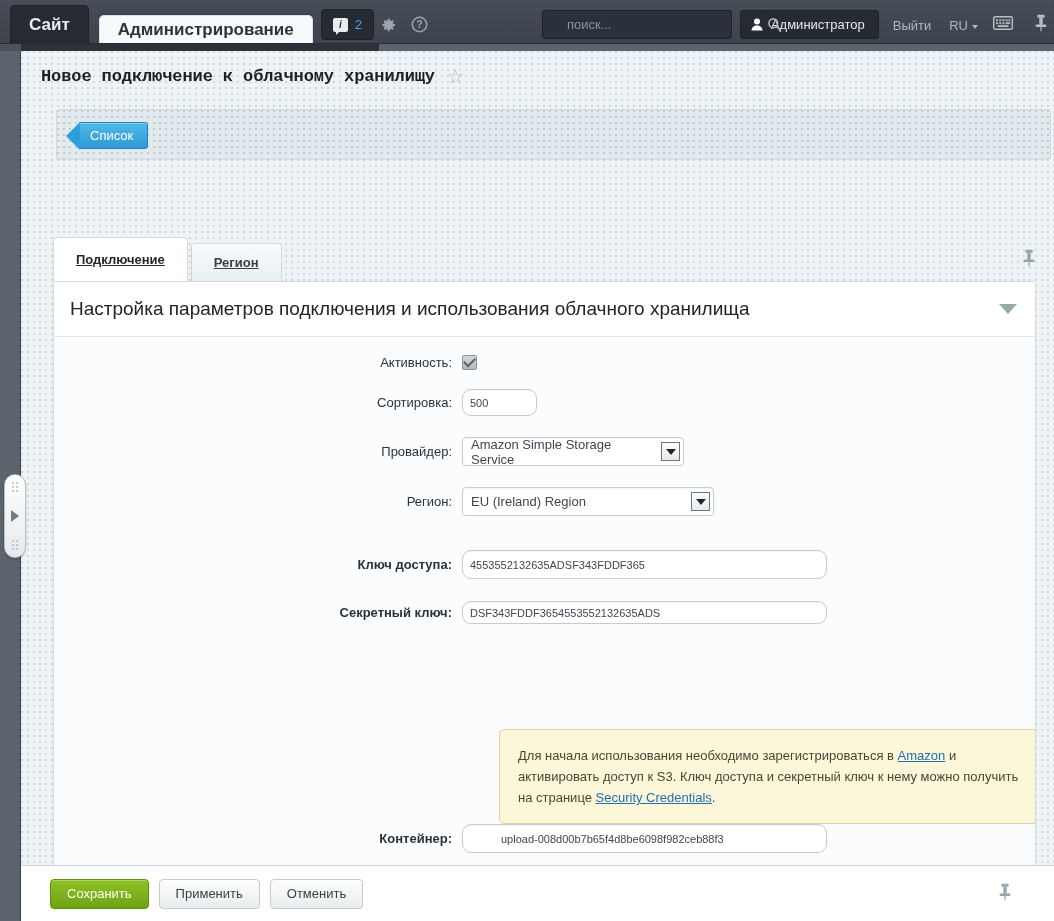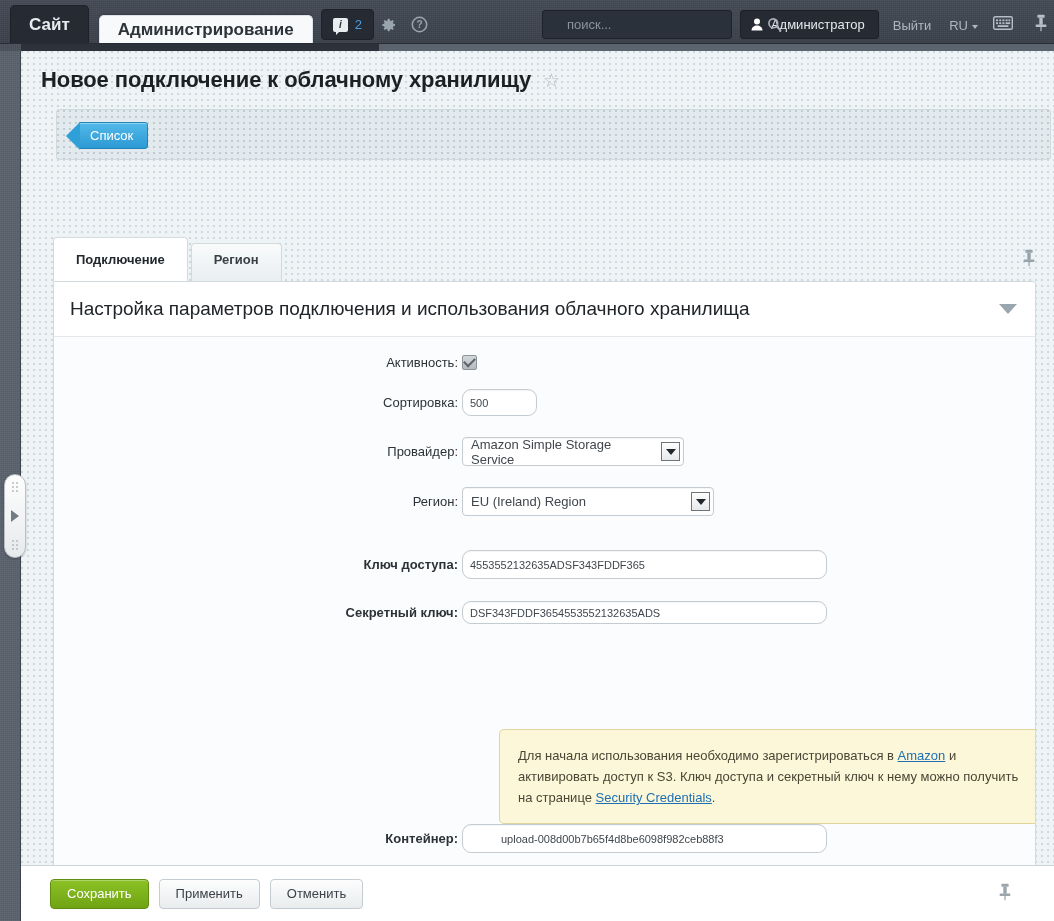--- a/index.html
+++ b/index.html
@@ -176,22 +176,23 @@
     background-image: radial-gradient(circle at 1px 1px, rgba(180,195,203,.55) 1px, transparent 0);
     background-size: 6px 6px;
     overflow: hidden;
   }
 
   #page-title-row {
     position: absolute; top: 16px; left: 20px;
     display: flex; align-items: center; gap: 12px;
   }
   #page-title {
-    font-size: 22px; font-weight: bold; color: #1d2023;
+    font-size: 17px; font-weight: bold; color: #1d2023;
     letter-spacing: -.1px;
+    font-family: Liberation Mono, monospace;
   }
   #fav-star { color: #b0bcc3; font-size: 19px; cursor: pointer; line-height: 1; }
 
   #toolbar-panel {
     position: absolute; top: 58px; left: 35px;
     width: 995px; height: 51px;
     background: #e3eaee;
     background-image: radial-gradient(circle at 1px 1px, rgba(166,183,192,.6) 1px, transparent 0);
     background-size: 6px 6px;
     border: 1px solid #d2dade;
@@ -218,27 +219,28 @@
   }
 
   
   #tabstrip {
     position: absolute; top: 186px; left: 32px;
     width: 983px; height: 44px;
     display: flex; align-items: flex-end; gap: 3px;
   }
   .ftab {
     height: 40px; padding: 14px 22px;
-    display: flex; align-items: flex-end;
+    display: flex; align-items: center;
     font-size: 13px; font-weight: bold; color: #3a4046;
     background: linear-gradient(#fcfdfd, #eef2f4);
     border: 1px solid #d3dade;
     border-bottom: none;
     border-radius: 4px 4px 0 0;
     cursor: pointer;
+    text-decoration: underline;
   }
   .ftab.active {
     height: 44px;
     background: #fff;
     color: #23282d;
   }
   .ftab.idle { height: 38px; background: linear-gradient(#f9fbfb, #e9eef1); }
   #tab-pin {
     position: absolute; right: 0; bottom: 11px;
     color: #98a3ab; cursor: pointer;
@@ -271,21 +273,21 @@
 
   #form-body {
     position: relative;
     height: 578px;
     background: #fbfcfd;
     overflow: hidden;
   }
 
   .frow { display: flex; align-items: center; }
   .flabel {
-    width: 408px; text-align: right; padding-right: 4px;
+    width: 408px; text-align: right; padding-right: 10px;
     font-size: 13px; color: #2c3237;
   }
   .flabel.bold { font-weight: bold; }
   .flabel a { color: #1f6fb2; }
 
   .txt {
     height: 27px; padding: 0 7px;
     font-size: 11px; color: #40474d;
     font-family: "Liberation Sans", sans-serif;
     background: #fff;

